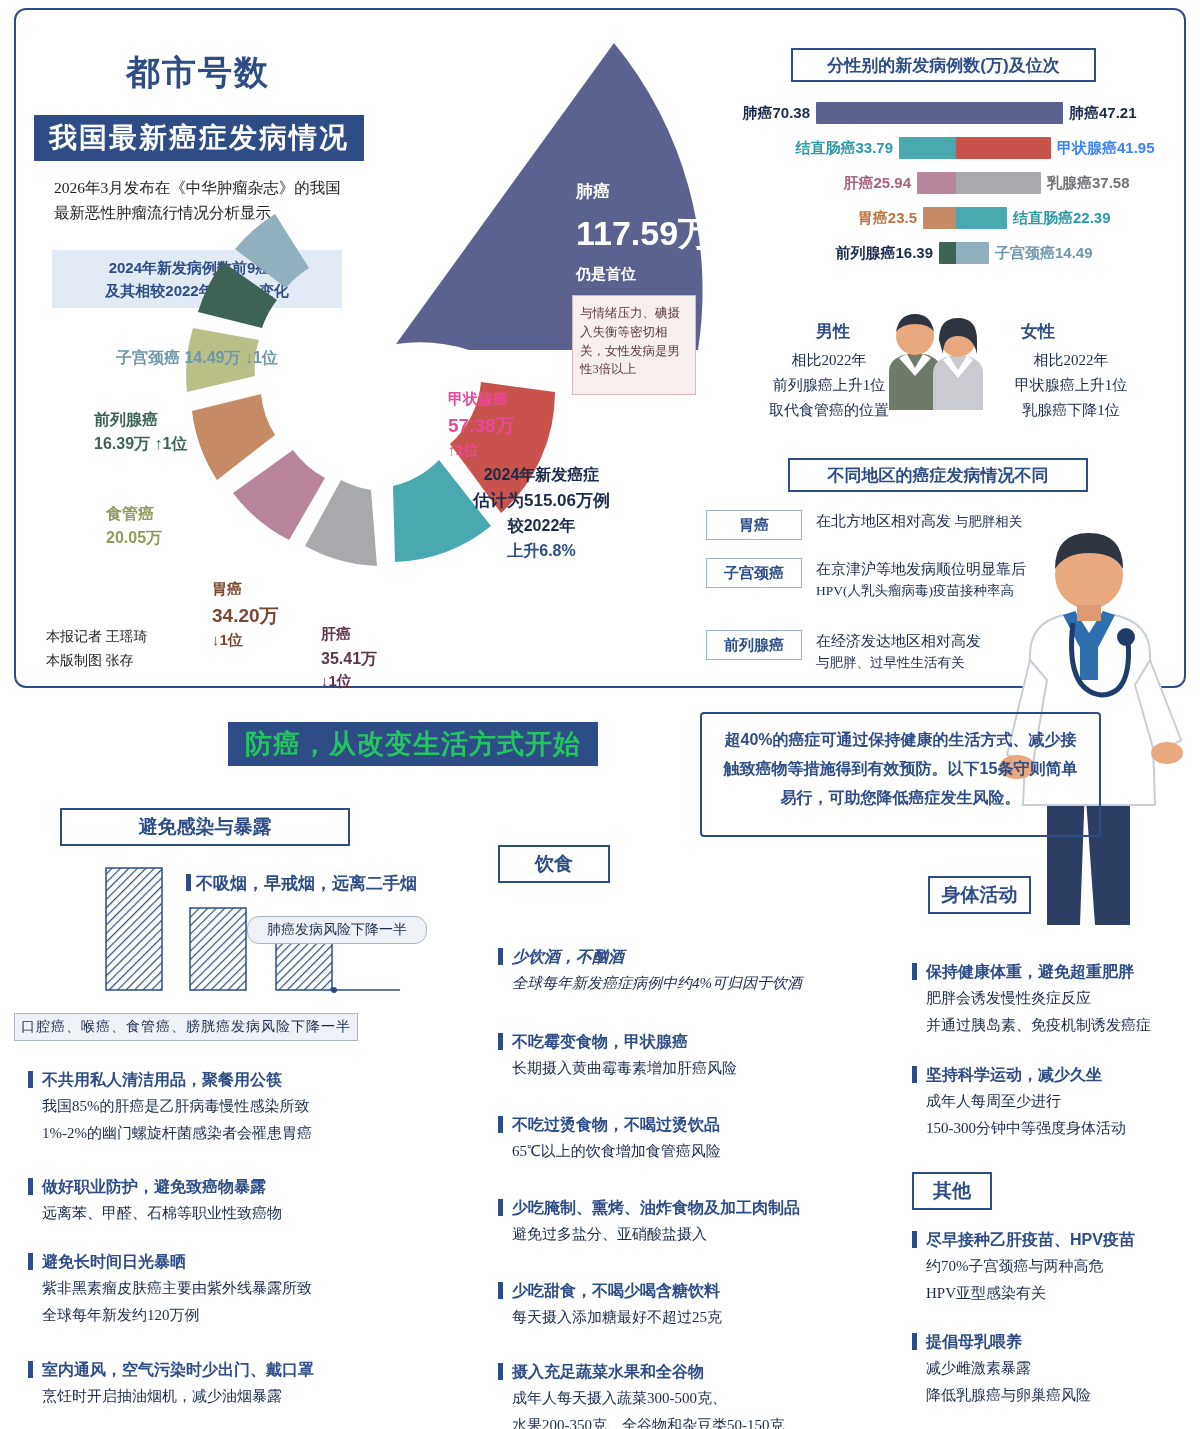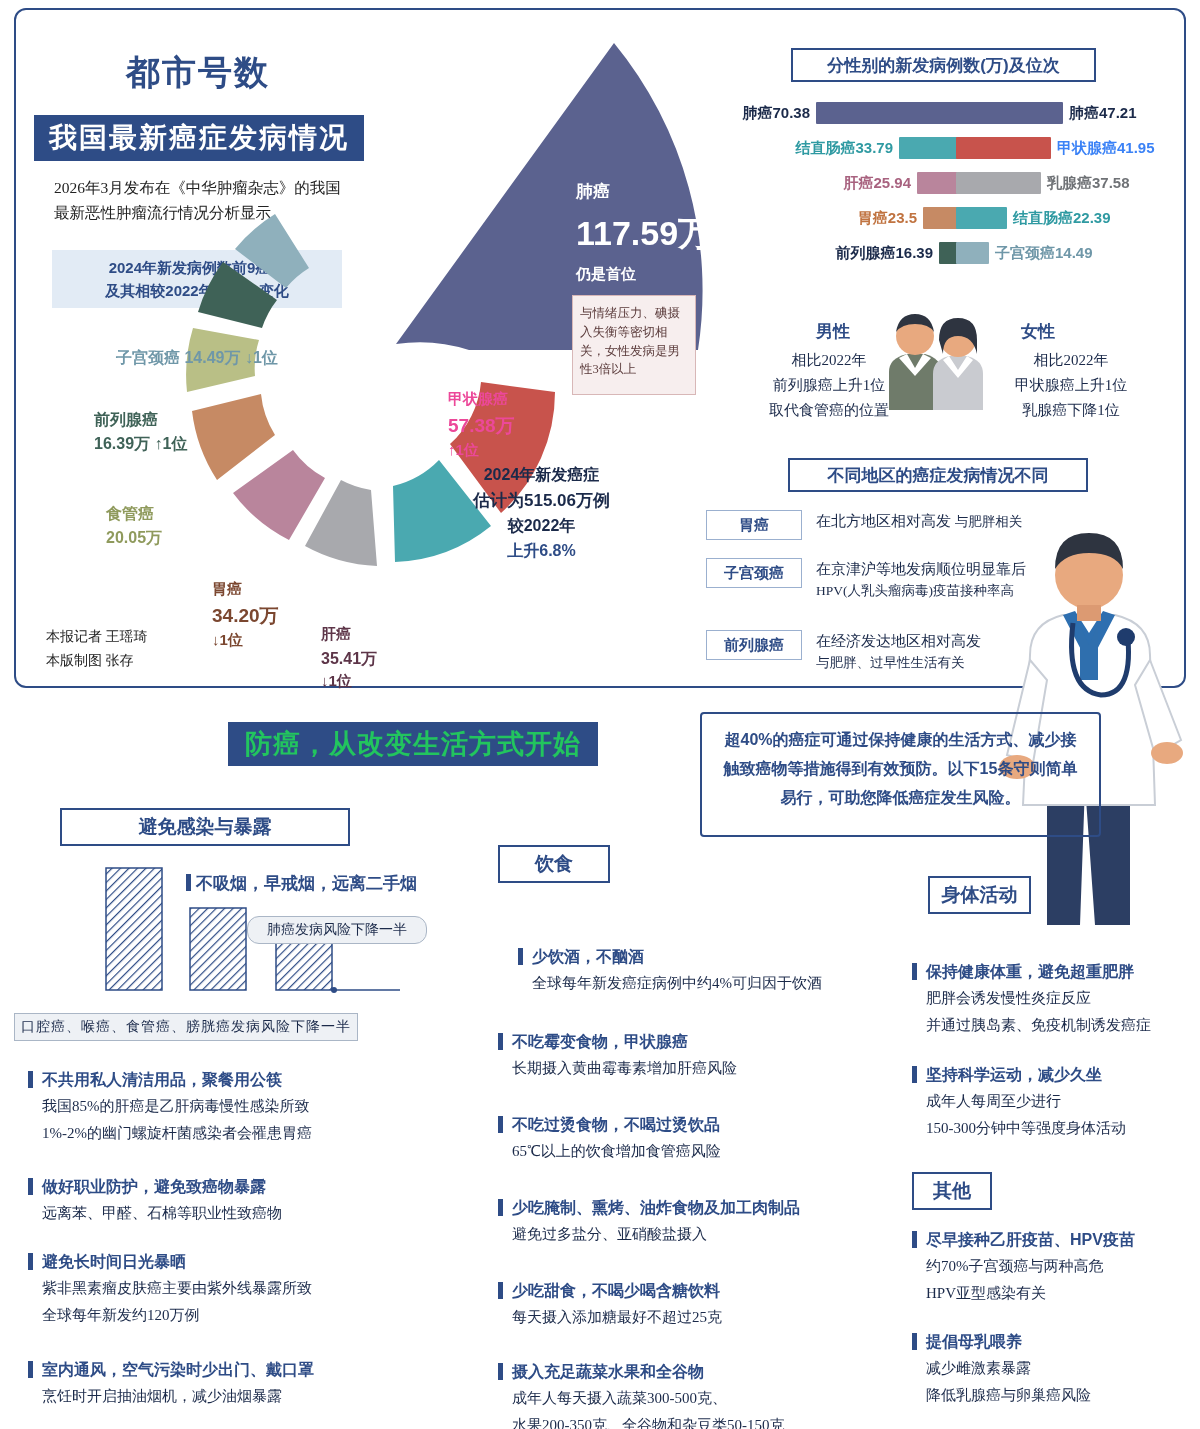--- a/index.html
+++ b/index.html
@@ -430,21 +430,21 @@
 <div class="tip" style="left:28px; top:1250px; width:360px;">
   <div class="t">避免长时间日光暴晒</div>
   <div class="d">紫非黑素瘤皮肤癌主要由紫外线暴露所致</div>
   <div class="d">全球每年新发约120万例</div>
 </div>
 <div class="tip" style="left:28px; top:1358px; width:360px;">
   <div class="t">室内通风，空气污染时少出门、戴口罩</div>
   <div class="d">烹饪时开启抽油烟机，减少油烟暴露</div>
 </div>
 
-<div class="tip" style="left:518px; top:945px; width:390px;">
+<div class="tip" style="left:498px; top:945px; width:390px;font-style:italic;">
   <div class="t">少饮酒，不酗酒</div>
   <div class="d">全球每年新发癌症病例中约4%可归因于饮酒</div>
 </div>
 <div class="tip" style="left:498px; top:1030px; width:390px;">
   <div class="t">不吃霉变食物，甲状腺癌</div>
   <div class="d">长期摄入黄曲霉毒素增加肝癌风险</div>
 </div>
 <div class="tip" style="left:498px; top:1113px; width:390px;">
   <div class="t">不吃过烫食物，不喝过烫饮品</div>
   <div class="d">65℃以上的饮食增加食管癌风险</div>

